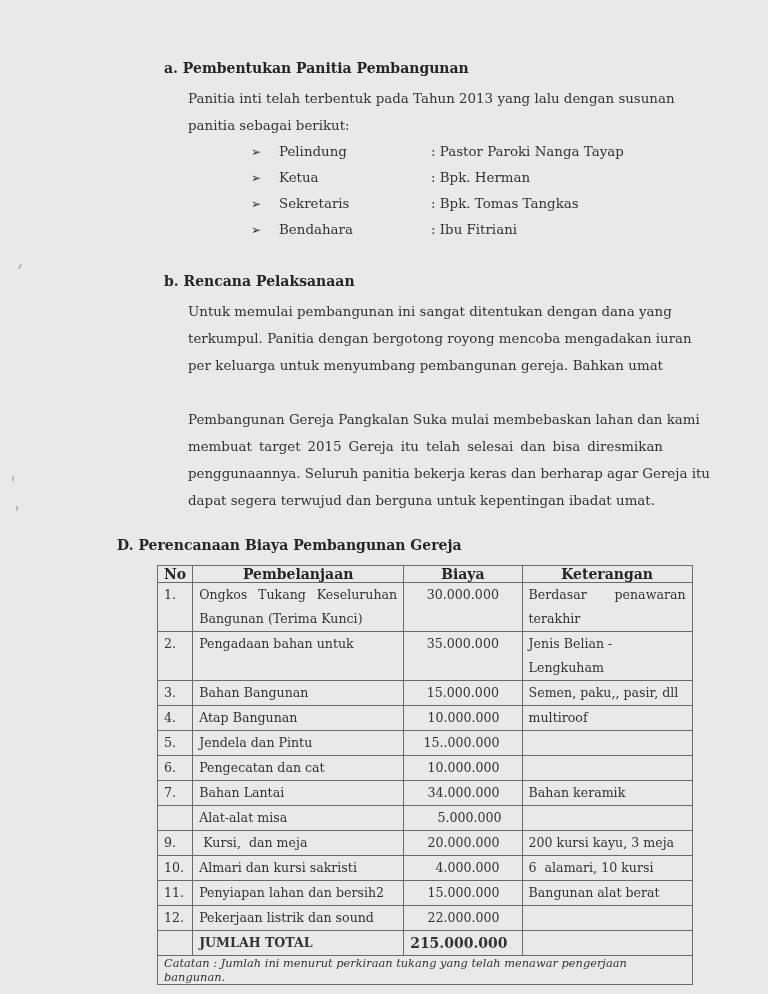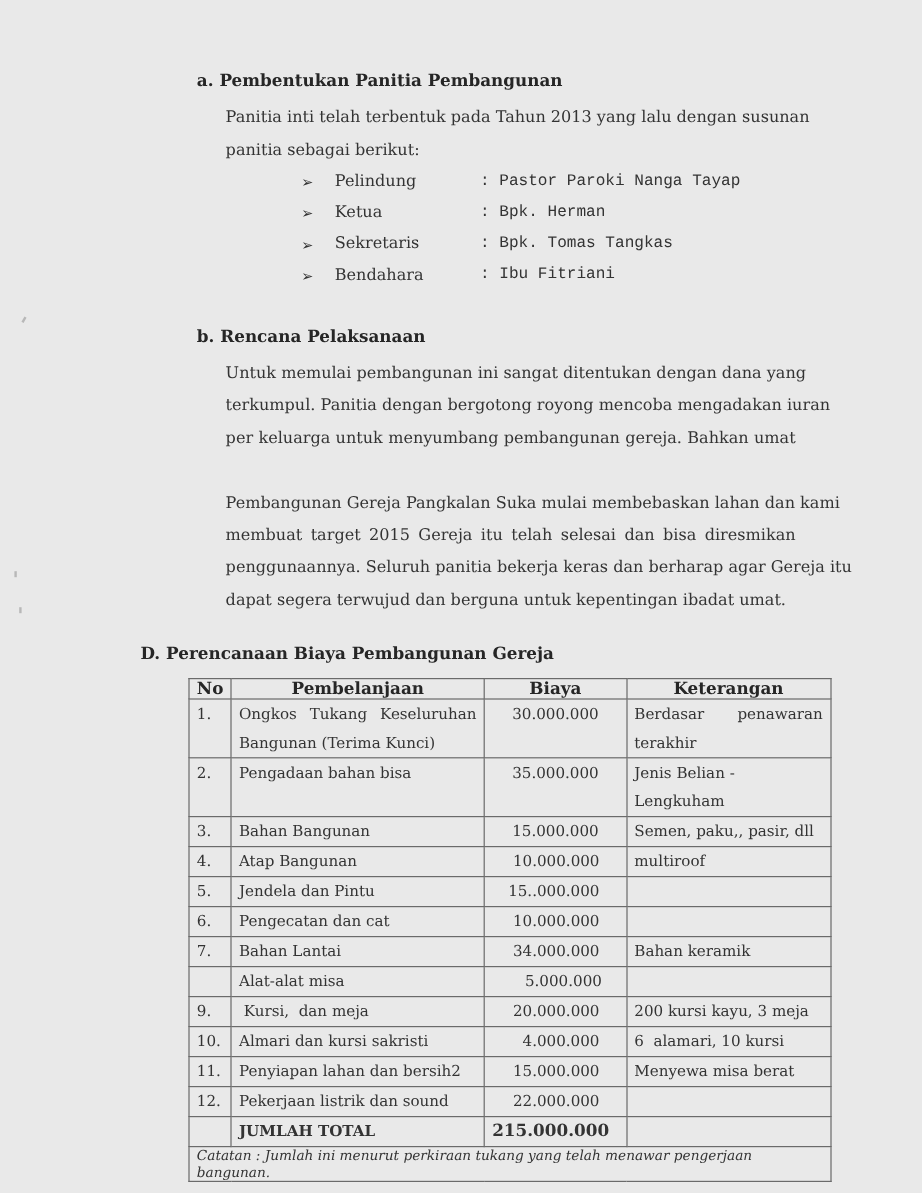--- a/index.html
+++ b/index.html
@@ -12,21 +12,21 @@
     overflow: hidden;
   }
   .page { position: absolute; left: 0; top: 0; width: 768px; height: 994px; }
   .abs { position: absolute; white-space: nowrap; }
   .h-sec { font-weight: bold; font-size: 14px; color: #262626; }
   .para { font-size: 13.4px; line-height: 27px; color: #333; }
   .just { text-align: justify; text-align-last: justify; white-space: nowrap; }
   .bullet-row { font-size: 13.4px; color: #333; height: 26px; line-height: 26px; }
   .bullet-row .arrow { position: absolute; left: 0; font-size: 12px; }
   .bullet-row .role { position: absolute; left: 28px; }
-  .bullet-row .val { position: absolute; left: 149px; font-family: Liberation Mono, monospace; }
+  .bullet-row .val { position: absolute; left: 180px; }
 
   table.cost {
     position: absolute; left: 157px; top: 565px;
     width: 530px; border-collapse: collapse;
     font-size: 12.6px; color: #333;
   }
   table.cost td, table.cost th {
     border: 1px solid #6a6a6a; padding: 0 6px; vertical-align: top;
   }
   table.cost th { font-size: 14px; font-weight: bold; height: 16px; line-height: 16px; color: #262626; }
@@ -109,21 +109,21 @@
           <div>Bangunan (Terima Kunci)</div>
         </td>
         <td class="price-c">30.000.000</td>
         <td class="two-line">
           <div class="just" style="width:157px;">Berdasar         penawaran</div>
           <div>terakhir</div>
         </td>
       </tr>
       <tr>
         <td class="num">2.</td>
-        <td>Pengadaan bahan bisa</td>
+        <td>Pengadaan bahan untuk</td>
         <td class="price-c">35.000.000</td>
         <td>Jenis Belian -  Lengkuham</td>
       </tr>
       <tr>
         <td class="num">3.</td>
         <td>Bahan Bangunan</td>
         <td class="price-c">15.000.000</td>
         <td>Semen, paku,, pasir, dll</td>
       </tr>
       <tr>
@@ -165,21 +165,21 @@
       <tr>
         <td class="num">10.</td>
         <td>Almari dan kursi sakristi</td>
         <td class="price">4.000.000</td>
         <td style="white-space:pre;">6  alamari, 10 kursi</td>
       </tr>
       <tr>
         <td class="num">11.</td>
         <td>Penyiapan lahan dan bersih2</td>
         <td class="price">15.000.000</td>
-        <td>Menyewa misa berat</td>
+        <td>Bangunan alat berat</td>
       </tr>
       <tr>
         <td class="num">12.</td>
         <td>Pekerjaan listrik dan sound</td>
         <td class="price">22.000.000</td>
         <td></td>
       </tr>
       <tr>
         <td></td>
         <td class="total">JUMLAH TOTAL</td>

